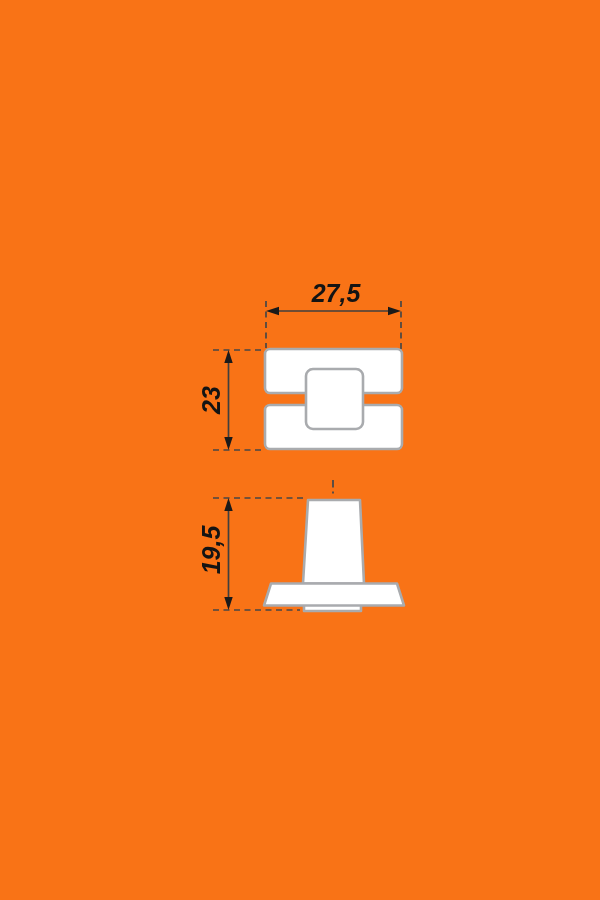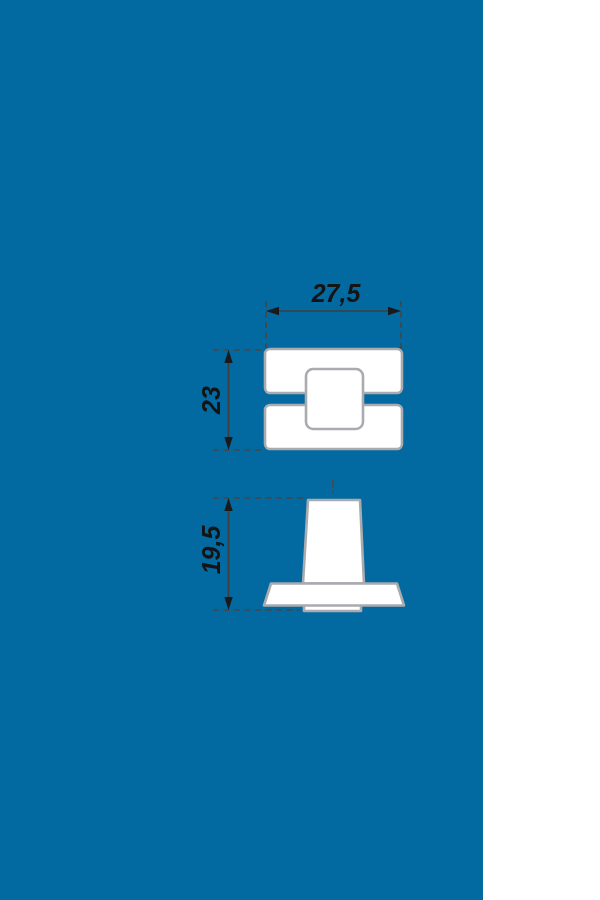--- a/index.html
+++ b/index.html
@@ -2,23 +2,23 @@
 <html><head>
 <meta charset="utf-8">
 <style>
   html, body {
     margin: 0;
     padding: 0;
     background: #ffffff;
   }
   .stage {
     position: relative;
-    width: 483px;
+    width: 600px;
     height: 900px;
-    background: #0369a1;
+    background: #f97316;
     overflow: hidden;
     font-family: "Liberation Sans", sans-serif;
   }
   svg { display: block; }
 
   
   .part {
     fill: #ffffff;
     stroke: #a9abae;
     stroke-width: 2.6;

